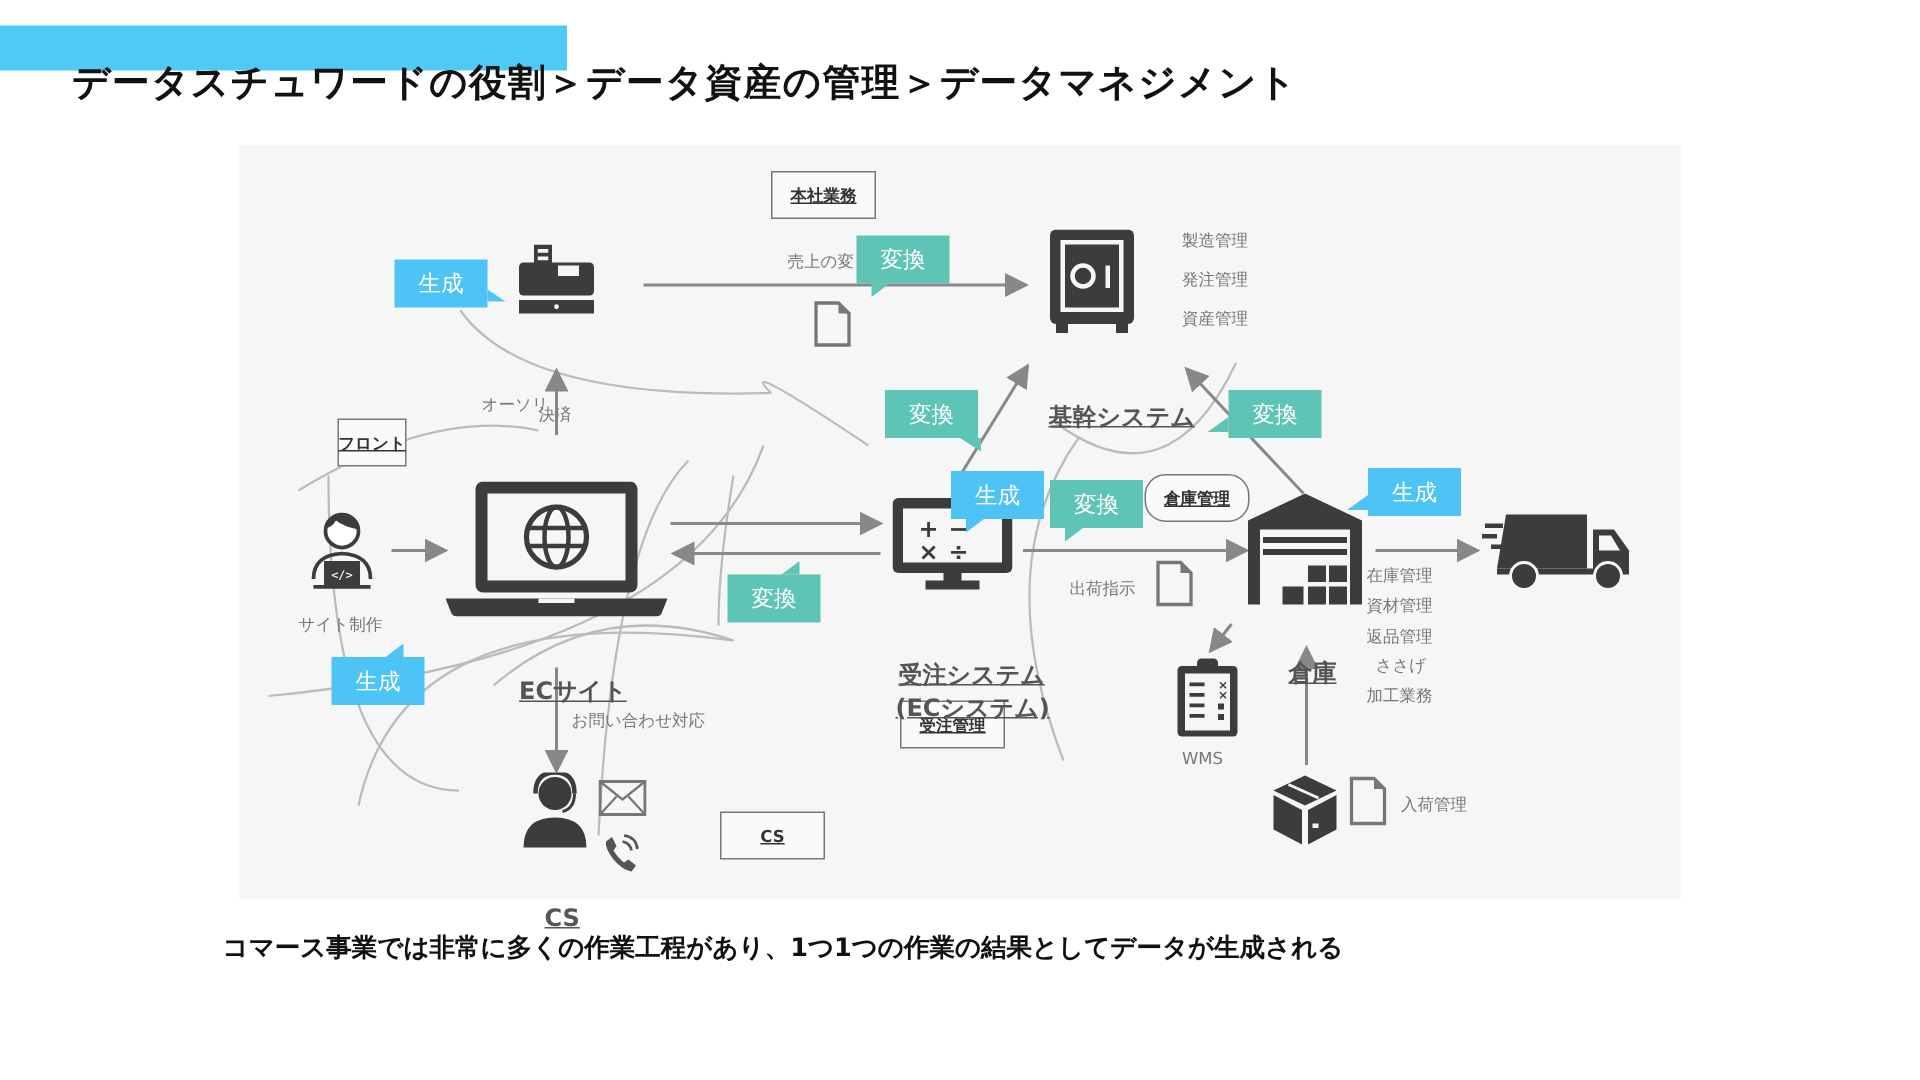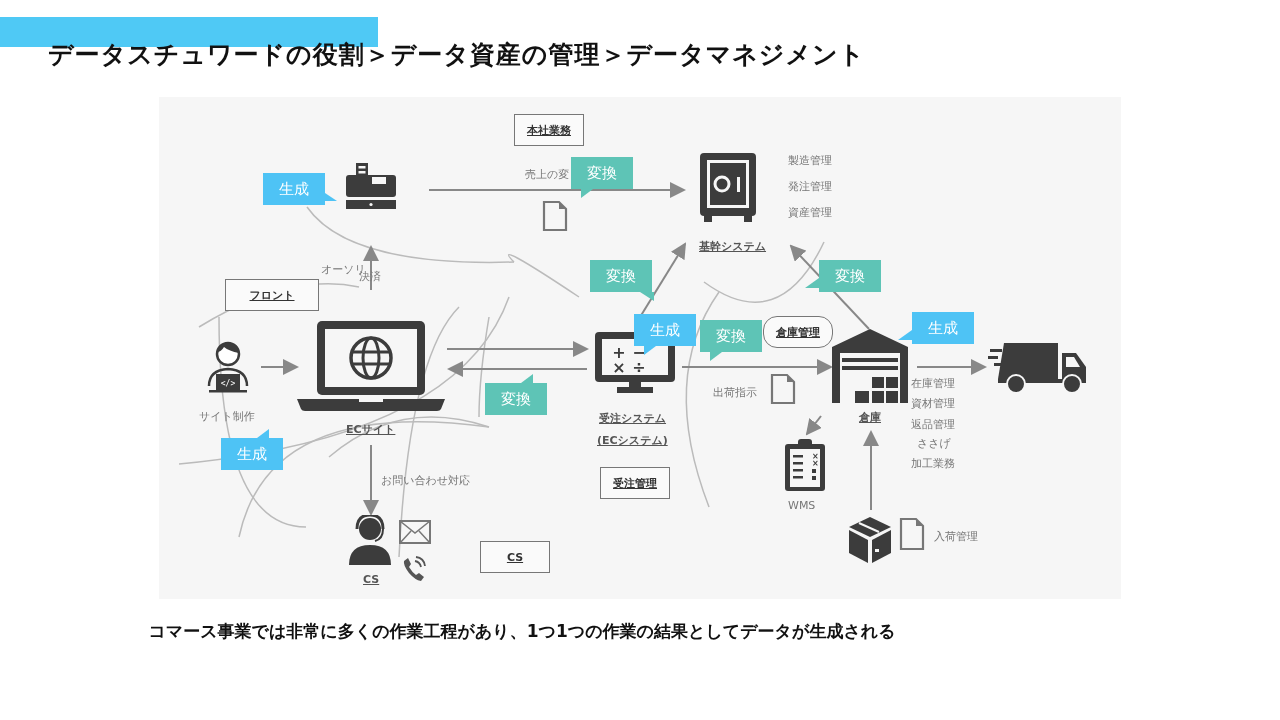--- a/index.html
+++ b/index.html
@@ -7,21 +7,21 @@
   body { position:relative; font-family:"DejaVu Sans", sans-serif; color:#111; }
 
   .accent-bar { position:absolute; left:0; top:17px; width:378px; height:30px; background:#4fc9f5; }
   .page-title { position:absolute; left:48px; top:38px; font-size:25px; font-weight:bold; letter-spacing:1px; color:#111; white-space:nowrap; }
 
   .diagram { position:absolute; left:159px; top:97px; width:962px; height:502px; background:#f6f6f6; }
   .diagram svg.lines { position:absolute; left:0; top:0; width:962px; height:502px; }
 
   .abs { position:absolute; }
   .lbl { position:absolute; font-size:11px; color:#777; white-space:nowrap; }
-  .uline { position:absolute; font-size:11px; color:#555; font-weight:bold; text-decoration:underline; white-space:nowrap; }
+  .uline { position:absolute; font-size:16px; color:#555; font-weight:bold; text-decoration:underline; white-space:nowrap;margin-top:29px; }
   .box { position:absolute; border:1.5px solid #777; background:#fafafa; font-size:11px; font-weight:bold; color:#333; text-decoration:underline; display:flex; align-items:center; justify-content:center; white-space:nowrap; }
 
   .callout { position:absolute; height:32px; color:#fff; font-size:15px; display:flex; align-items:center; justify-content:center; }
   .callout.gen { background:#4ec3f5; }
   .callout.conv { background:#5ec4b6; }
   .callout::after { content:""; position:absolute; width:0; height:0; }
   .tail-r::after { right:-12px; bottom:4px; border-left:12px solid; border-top:8px solid transparent; }
   .tail-bl::after { left:10px; bottom:-9px; border-top:9px solid; border-left:0 solid transparent; border-right:12px solid transparent; }
   .tail-tl::after { left:36px; top:-9px; border-bottom:9px solid; border-right:0 solid transparent; border-left:12px solid transparent; }
   .tail-br::after { right:-2px; bottom:-9px; border-top:9px solid; border-left:14px solid transparent; }
@@ -72,21 +72,21 @@
       <line x1="710" y1="232" x2="632" y2="149" marker-end="url(#ah)"></line>
       <line x1="523" y1="270" x2="672" y2="270" marker-end="url(#ah)"></line>
       <line x1="758" y1="270" x2="826" y2="270" marker-end="url(#ah)"></line>
       <line x1="662" y1="319" x2="648" y2="337" marker-end="url(#ah)"></line>
       <line x1="712" y1="413" x2="712" y2="335" marker-end="url(#ah)"></line>
       <line x1="212" y1="348" x2="212" y2="417" marker-end="url(#ah)"></line>
     </g>
   </svg>
 
   <div class="box" style="left:355px;top:17px;width:70px;height:32px;">本社業務</div>
-  <div class="box" style="left:66px;top:182px;width:94px;height:32px;">フロント</div>
+  <div class="box" style="left:66px;top:182px;width:46px;height:32px;">フロント</div>
   <div class="box" style="left:441px;top:370px;width:70px;height:32px;">受注管理</div>
   <div class="box" style="left:604px;top:219px;width:70px;height:32px;border-radius:14px;">倉庫管理</div>
   <div class="box" style="left:321px;top:444px;width:70px;height:32px;">CS</div>
 
   <svg class="abs" style="left:185px;top:66px;" width="54" height="48" viewBox="0 0 54 48">
     <rect x="12" y="0" width="12" height="18" fill="#3c3c3c"></rect>
     <rect x="14.5" y="3" width="7" height="2.5" fill="#f6f6f6"></rect>
       <rect x="14.5" y="8" width="7" height="2.5" fill="#f6f6f6"></rect>
       <rect x="14.5" y="13" width="7" height="2.5" fill="#f6f6f6"></rect>
     <rect x="2" y="12" width="50" height="22" rx="3" fill="#3c3c3c"></rect>

